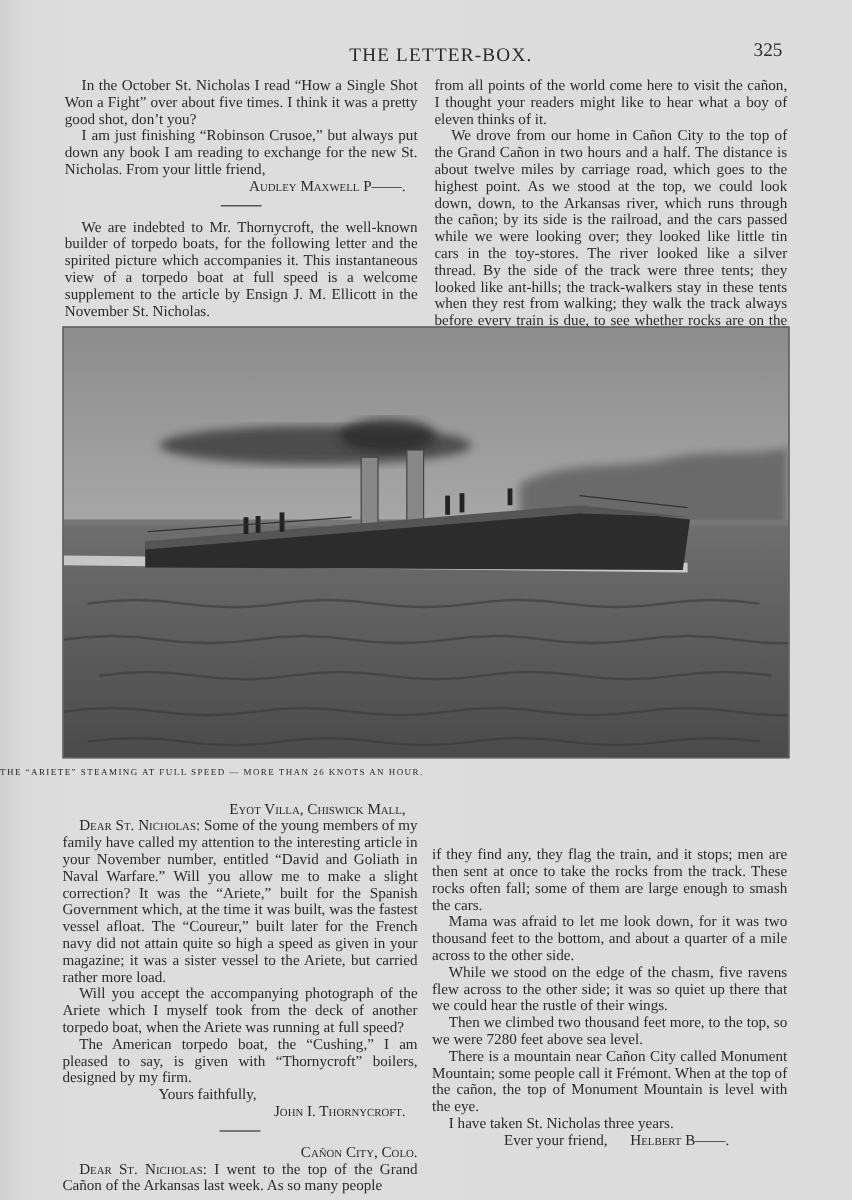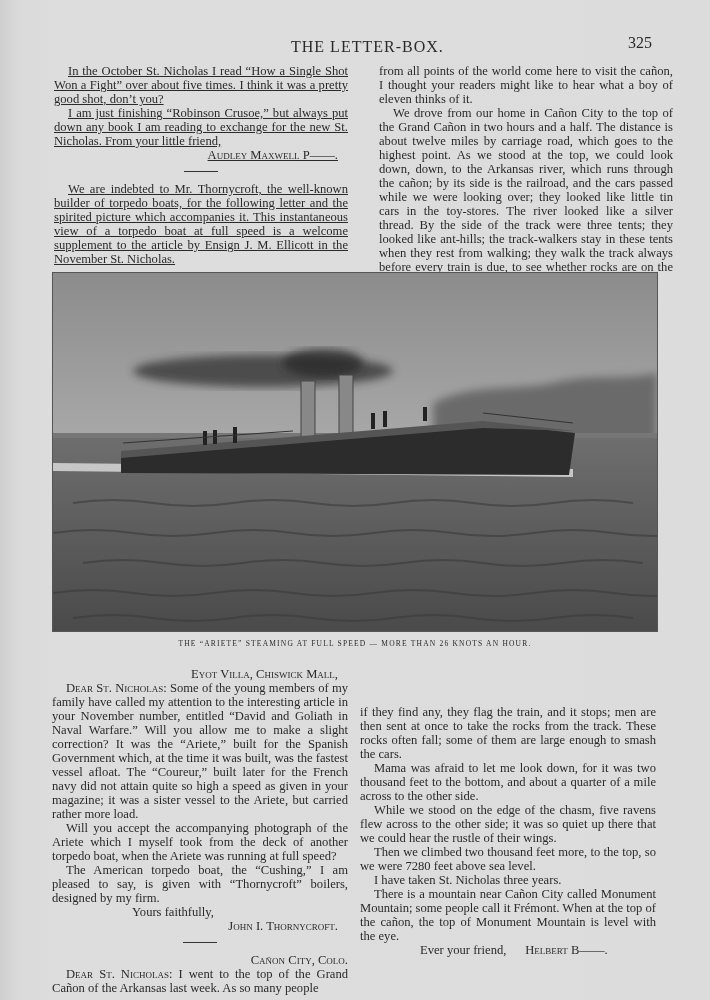--- a/index.html
+++ b/index.html
@@ -19,31 +19,31 @@
     .page-num { position: absolute; left: 628px; top: -4px; font-size: 16px; }
     .col {
       position: absolute; font-size: 12.6px; line-height: 14px; text-align: justify;
     }
     .col p { margin: 0; text-indent: 14px; }
     .col p.noindent { text-indent: 0; }
     .sc { font-variant: small-caps; }
     .right { text-align: right; }
     .sig { text-align: right; padding-right: 10px; }
     .rule { width: 34px; height: 1px; background: #333; margin: 9px auto 10px; }
-    .tl { left: 54px; top: 64px; width: 294px; text-decoration: underline; }
-    .tr { left: 362px; top: 64px; width: 294px; margin-left: 17px; }
+    .tl { left: 54px; top: 64px; width: 294px; }
+    .tr { left: 362px; top: 64px; width: 294px; }
     .bl { left: 52px; top: 667px; width: 296px; }
     .br { left: 360px; top: 705px; width: 296px; }
     .photo {
       position: absolute; left: 52px; top: 272px; width: 604px; height: 358px;
       background: #7e7e7e; border: 1px solid #555; overflow: hidden;
     }
     .photo svg { display: block; }
     .caption {
-      position: absolute; top: 639px; left: 0; width: 710px; text-align: center;
+      position: absolute; top: 639px; left: 0; width: 710px; 
       font-size: 7.5px; letter-spacing: 1.2px;
     }
   </style>
 </head>
 <body>
 
 <div class="header">
   <span class="running-head">THE LETTER-BOX.</span>
   <span class="page-num">325</span>
 </div>
@@ -120,16 +120,16 @@
   <div class="rule"></div>
   <div class="sig sc" style="padding-right:0">Cañon City, Colo.</div>
   <p><span class="sc">Dear St. Nicholas:</span> <span>I went to the top of the Grand Cañon of the Arkansas last week. As so many people</span></p>
 </div>
 
 <div class="col br">
   <p class="noindent">if they find any, they flag the train, and it stops; men are then sent at once to take the rocks from the track. These rocks often fall; some of them are large enough to smash the cars.</p>
   <p>Mama was afraid to let me look down, for it was two thousand feet to the bottom, and about a quarter of a mile across to the other side.</p>
   <p>While we stood on the edge of the chasm, five ravens flew across to the other side; it was so quiet up there that we could hear the rustle of their wings.</p>
   <p>Then we climbed two thousand feet more, to the top, so we were 7280 feet above sea level.</p>
+  <p>There is a mountain near Cañon City called Monument Mountain; some people call it Frémont. When at the top of the cañon, the top of Monument Mountain is level with the eye.</p>
   <p>I have taken St. Nicholas three years.</p>
-  <p>There is a mountain near Cañon City called Monument Mountain; some people call it Frémont. When at the top of the cañon, the top of Monument Mountain is level with the eye.</p>
   <div style="padding-left:60px; white-space:pre"><span>Ever your friend,</span>      <span class="sc">Helbert B——.</span></div>
 </div>
 
 </body></html>

